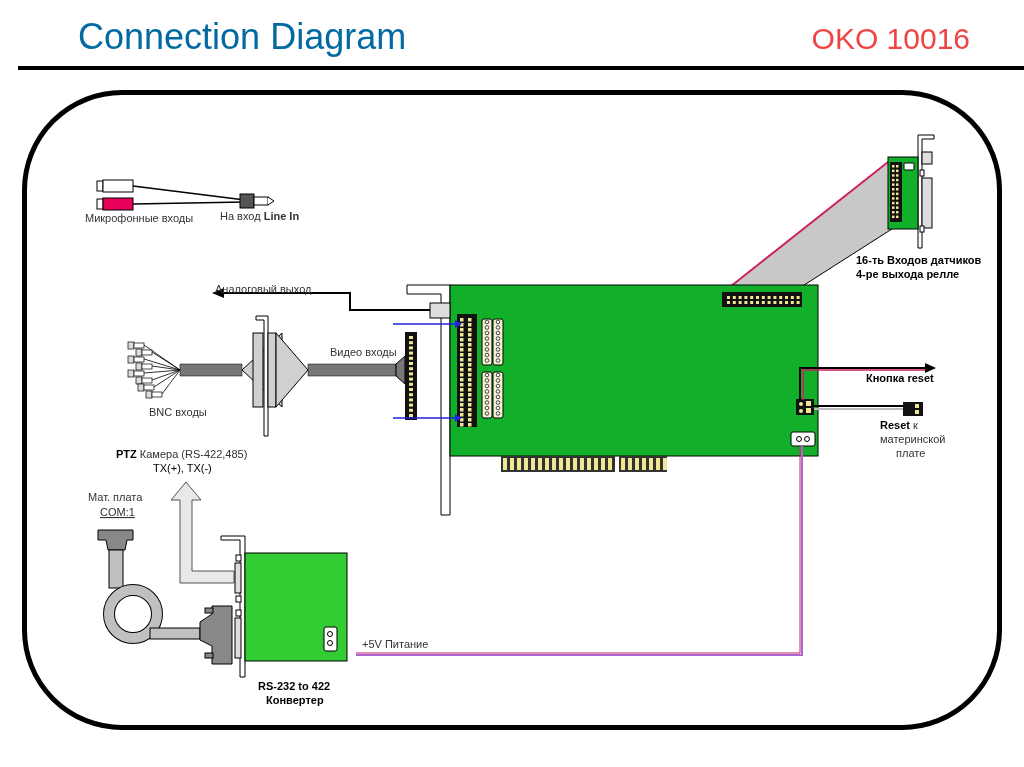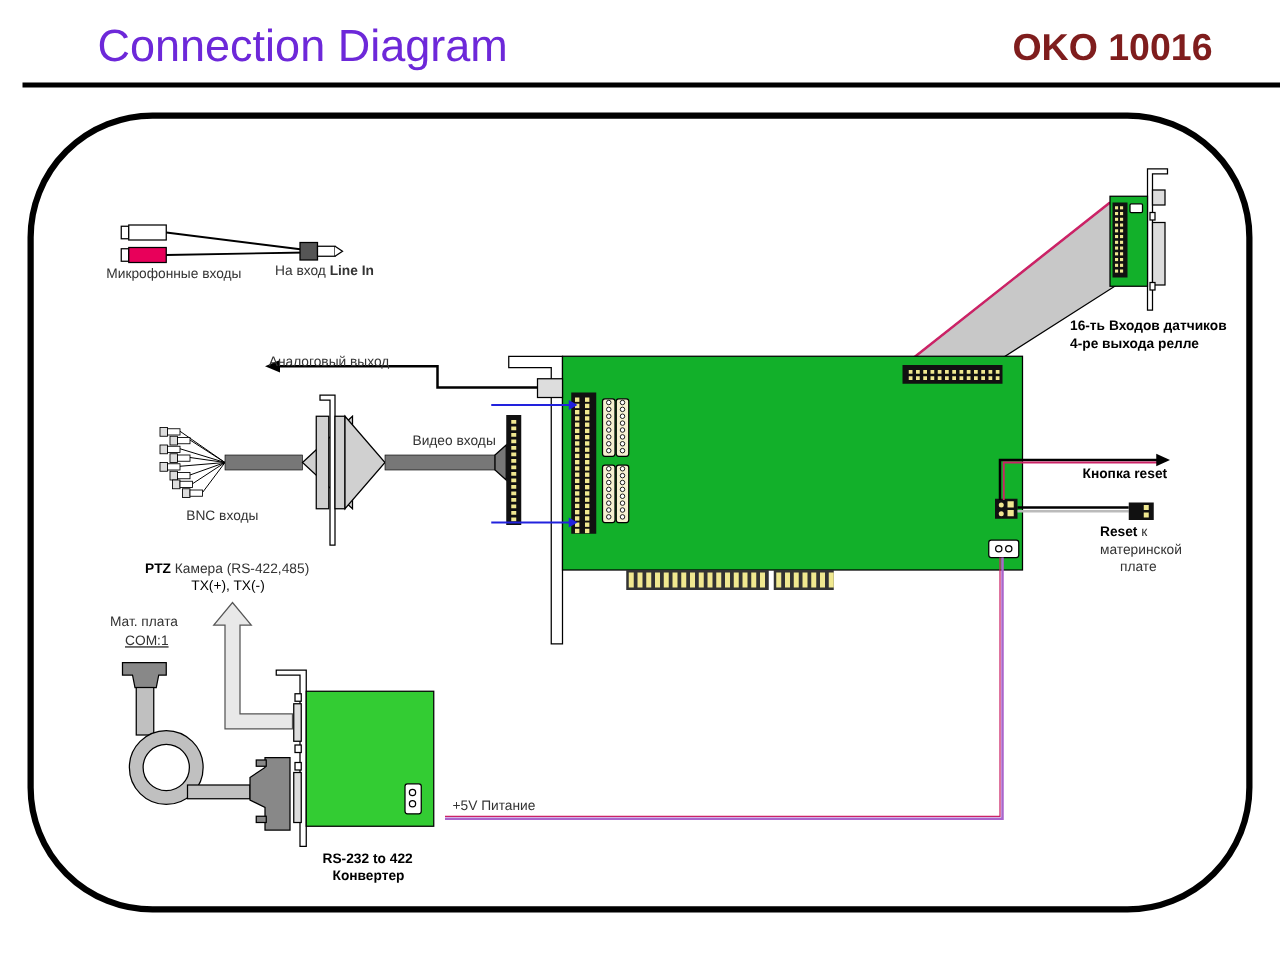--- a/index.html
+++ b/index.html
@@ -1,18 +1,18 @@
 <!DOCTYPE html>
 <html><head>
 <meta charset="utf-8">
 <style>
   html, body { margin: 0; padding: 0; background: #ffffff; }
   body { width: 1024px; height: 767px; position: relative; overflow: hidden; font-family: "Liberation Sans", sans-serif; }
-  .title { position: absolute; left: 78px; top: 16px; font-size: 36px; color: #6d28d9; font-family: "Liberation Sans", sans-serif; }
-  .code { position: absolute; right: 54px; top: 22px; font-size: 30px; color: #7f1d1d; font-family: "Liberation Sans", sans-serif; font-weight: bold; }
+  .title { position: absolute; left: 78px; top: 16px; font-size: 36px; color: #0369a1; font-family: "Liberation Sans", sans-serif; }
+  .code { position: absolute; right: 54px; top: 22px; font-size: 30px; color: #ef4444; font-family: "Liberation Sans", sans-serif; }
   .rule { position: absolute; left: 18px; top: 66px; width: 1006px; height: 4px; background: #000; }
   .frame { position: absolute; left: 22px; top: 90px; width: 980px; height: 640px; border: 5px solid #000; border-radius: 100px; box-sizing: border-box; }
   svg.diagram { position: absolute; left: 0; top: 0; }
   svg text { font-family: "Liberation Sans", sans-serif; }
 </style>
 </head>
 <body>
 
 <div class="title">Connection Diagram</div>
 <div class="code">OKO 10016</div>

